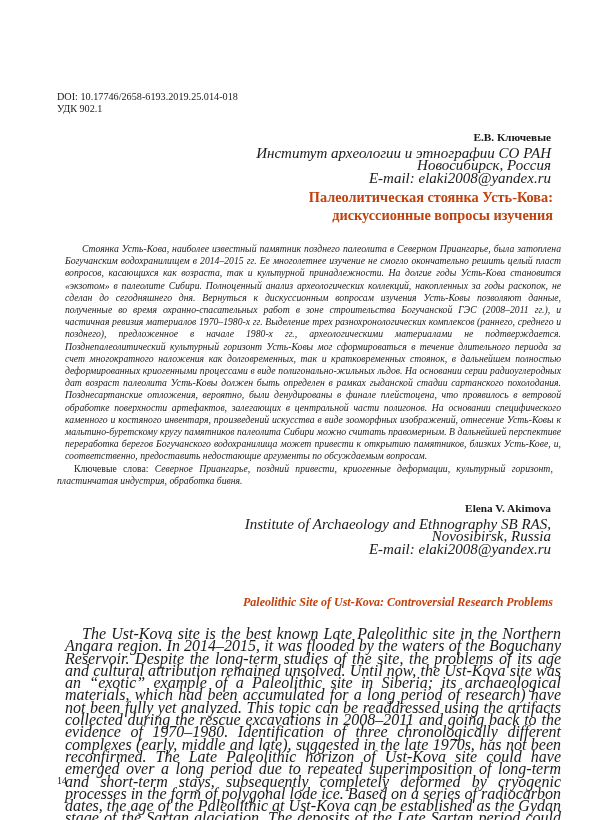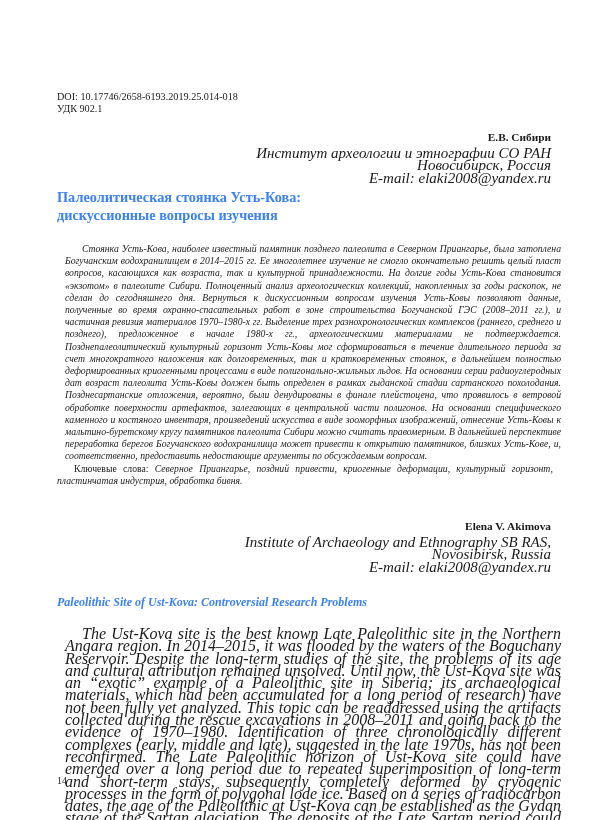--- a/index.html
+++ b/index.html
@@ -39,29 +39,29 @@
       font-size: 11.3px;
       line-height: 14px;
       margin-bottom: 3px;
     }
     .affil {
       font-style: italic;
       font-size: 15px;
       line-height: 12.4px;
     }
     .ru-author { top: 130px; }
-    .en-author { top: 519px; }
+    .en-author { top: 501px; }
 
     .title {
       position: absolute;
       left: 0;
       width: 496px;
-      text-align: left;
+      text-align: right;
       font-weight: bold;
-      color: #3b82f6;
+      color: #c2410c;
     }
     .ru-title {
       top: 188px;
       font-size: 14.3px;
       line-height: 18px;
     }
     .en-title {
       top: 593px;
       font-size: 12px;
       line-height: 18px;
@@ -113,21 +113,21 @@
 <body>
 
 <div class="page">
 
   <div class="meta">
     <div>DOI: 10.17746/2658-6193.2019.25.014-018</div>
     <div>УДК 902.1</div>
   </div>
 
   <div class="author-block ru-author">
-    <div class="author-name">Е.В. Сибири</div>
+    <div class="author-name">Е.В. Ключевые</div>
     <div class="affil">Институт археологии и этнографии СО РАН</div>
     <div class="affil">Новосибирск, Россия</div>
     <div class="affil">E-mail: elaki2008@yandex.ru</div>
   </div>
 
   <div class="title ru-title">
     <div>Палеолитическая стоянка Усть-Кова:</div>
     <div>дискуссионные вопросы изучения</div>
   </div>
 

